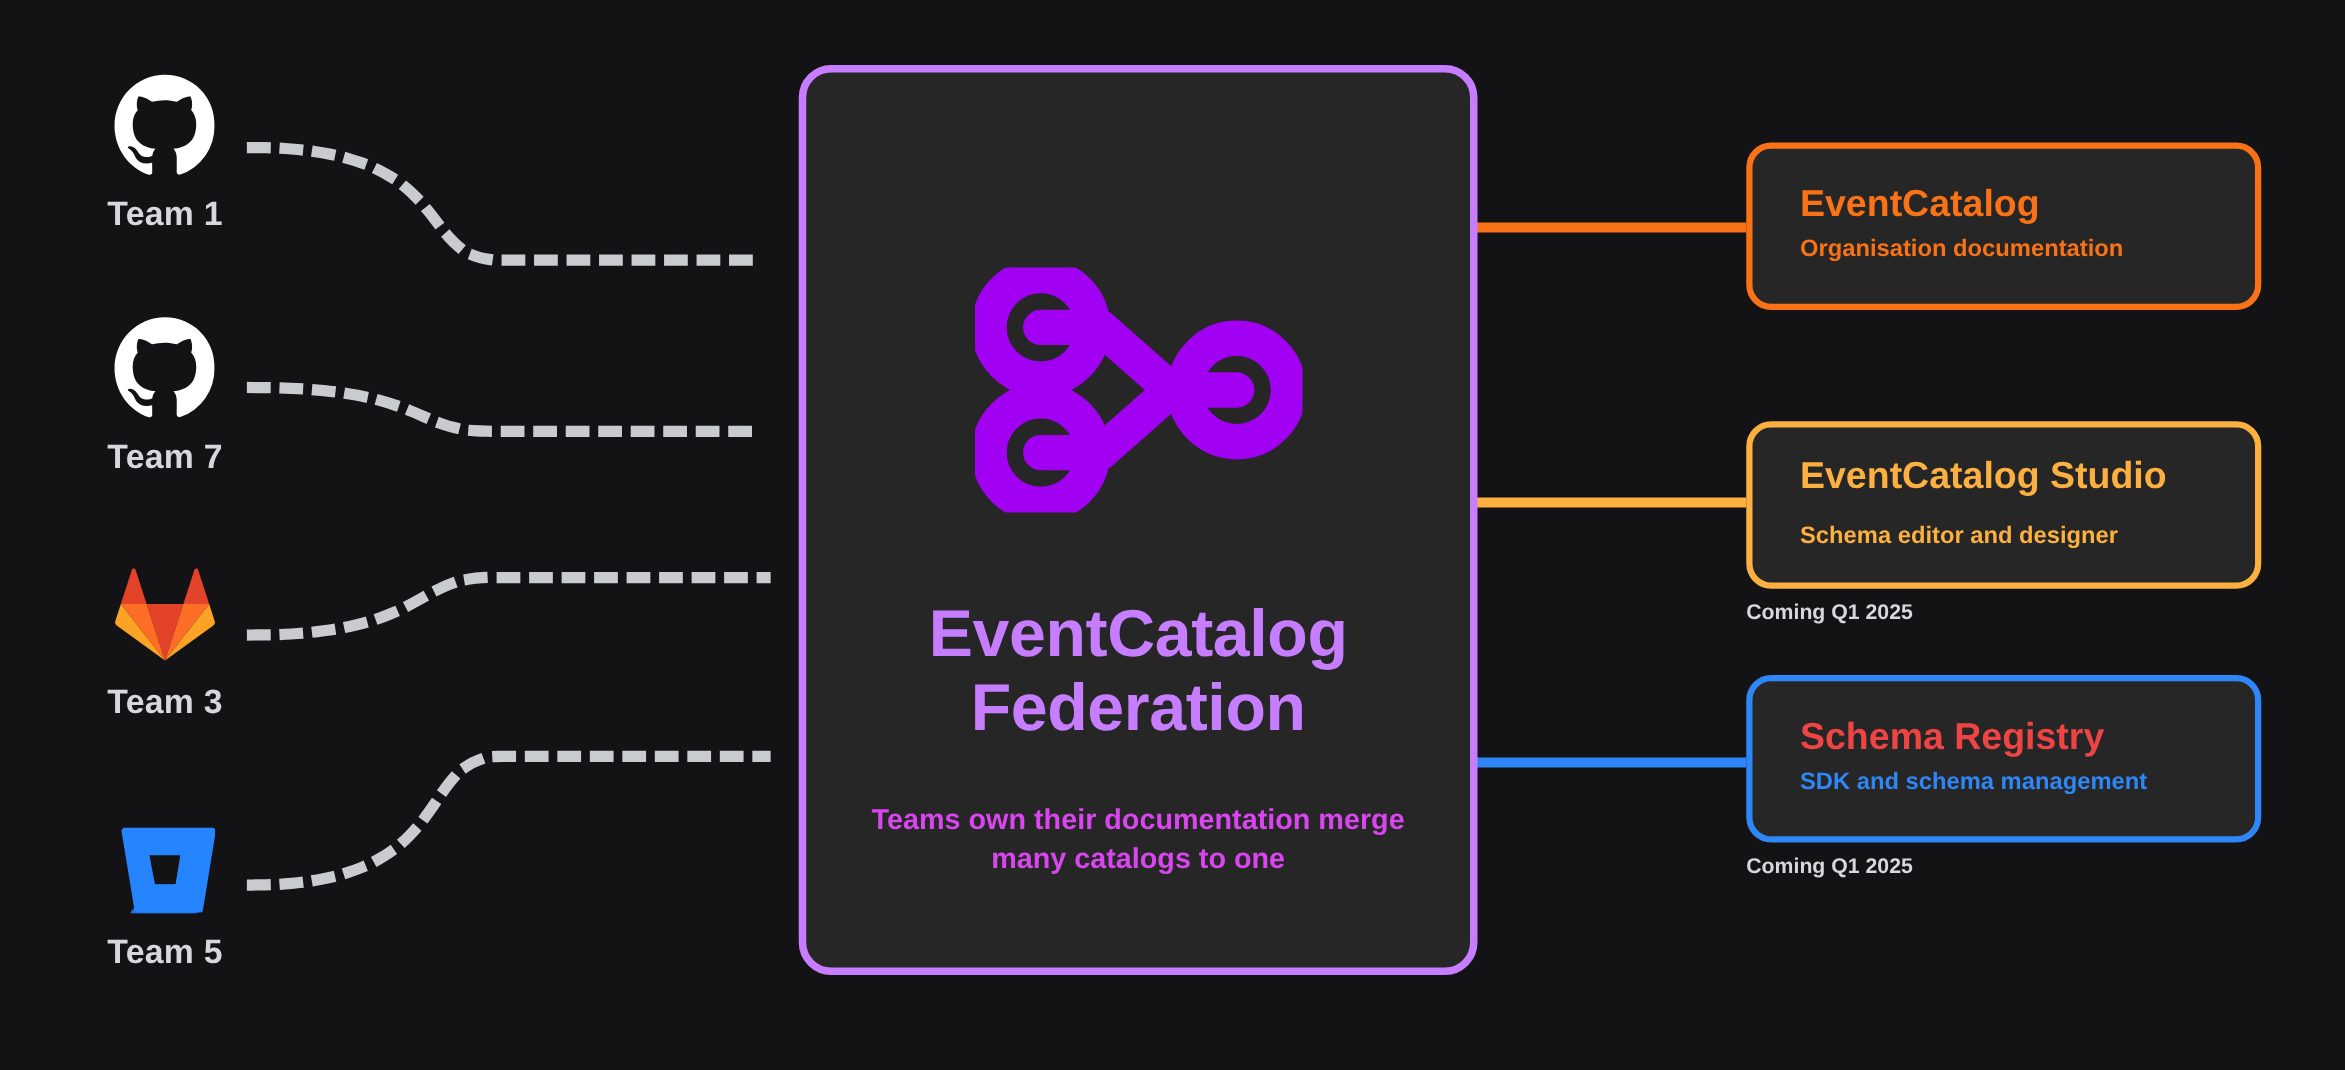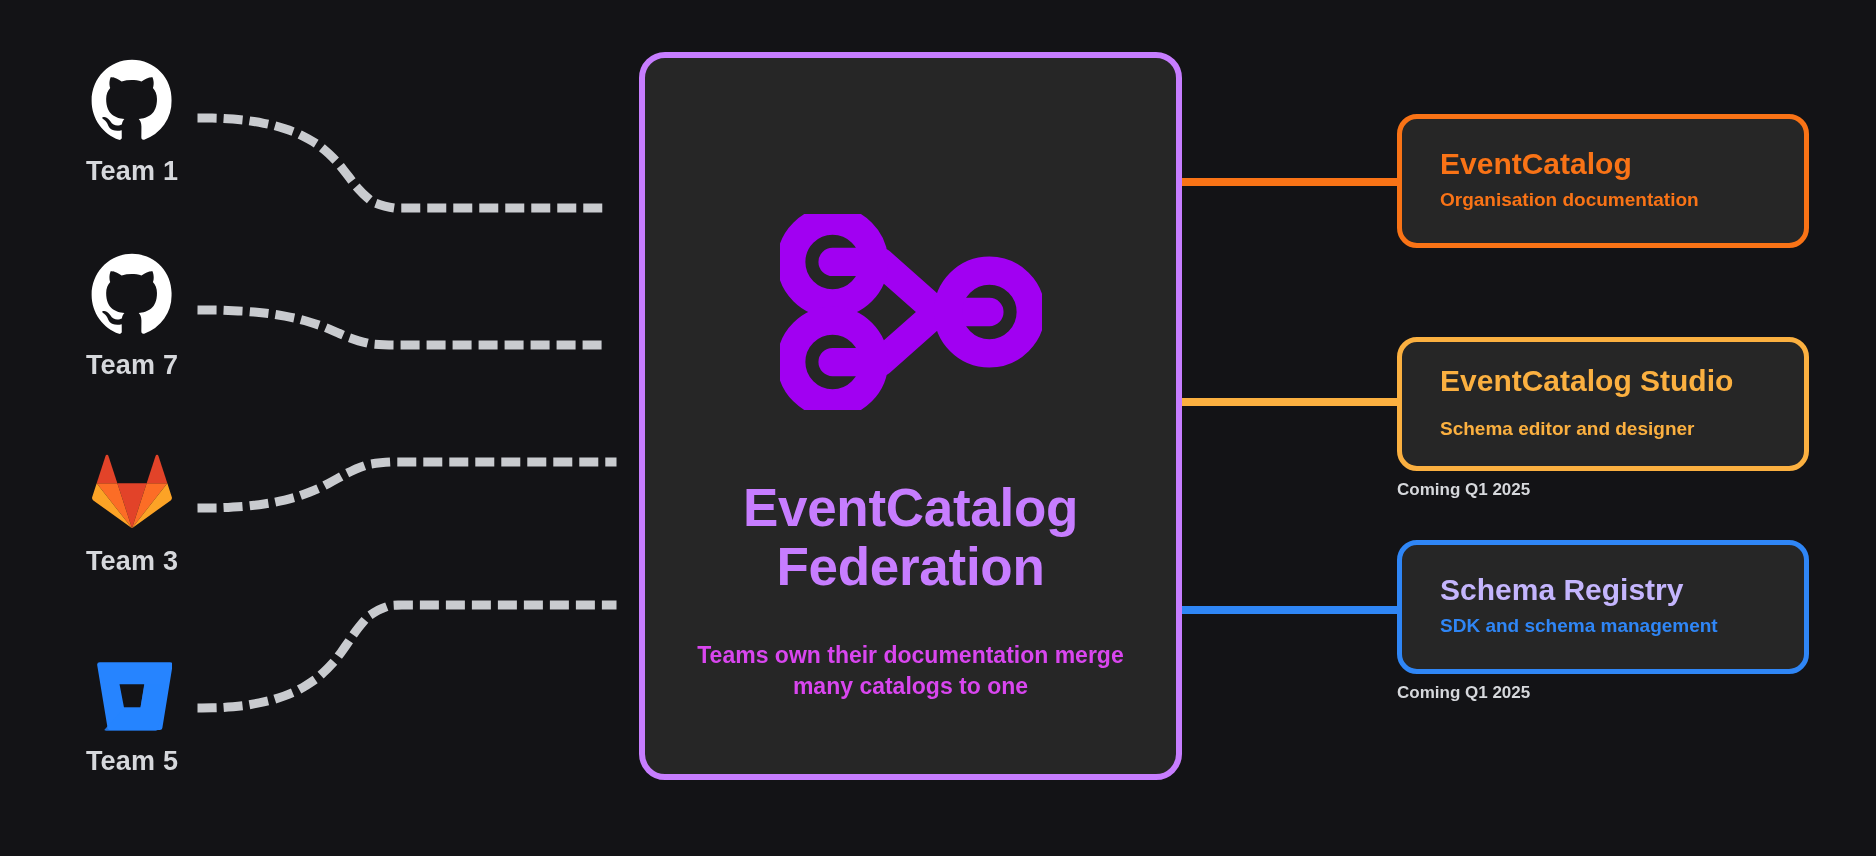--- a/index.html
+++ b/index.html
@@ -240,18 +240,18 @@
     <div class="product-sub" style="color:#f97316">Organisation documentation</div>
   </div>
 
   <div class="product" id="product-studio" style="border-color:#fbb040">
     <div class="product-title" style="color:#fbb040">EventCatalog Studio</div>
     <div class="product-sub" style="color:#fbb040">Schema editor and designer</div>
   </div>
   <div class="coming" id="coming-studio">Coming Q1 2025</div>
 
   <div class="product" id="product-registry" style="border-color:#2f86f6">
-    <div class="product-title" style="color:#c4b5fd">Schema Registry</div>
+    <div class="product-title" style="color:#ef4444">Schema Registry</div>
     <div class="product-sub" style="color:#2f86f6">SDK and schema management</div>
   </div>
   <div class="coming" id="coming-registry">Coming Q1 2025</div>
 
 </div>
 
 </body></html>

